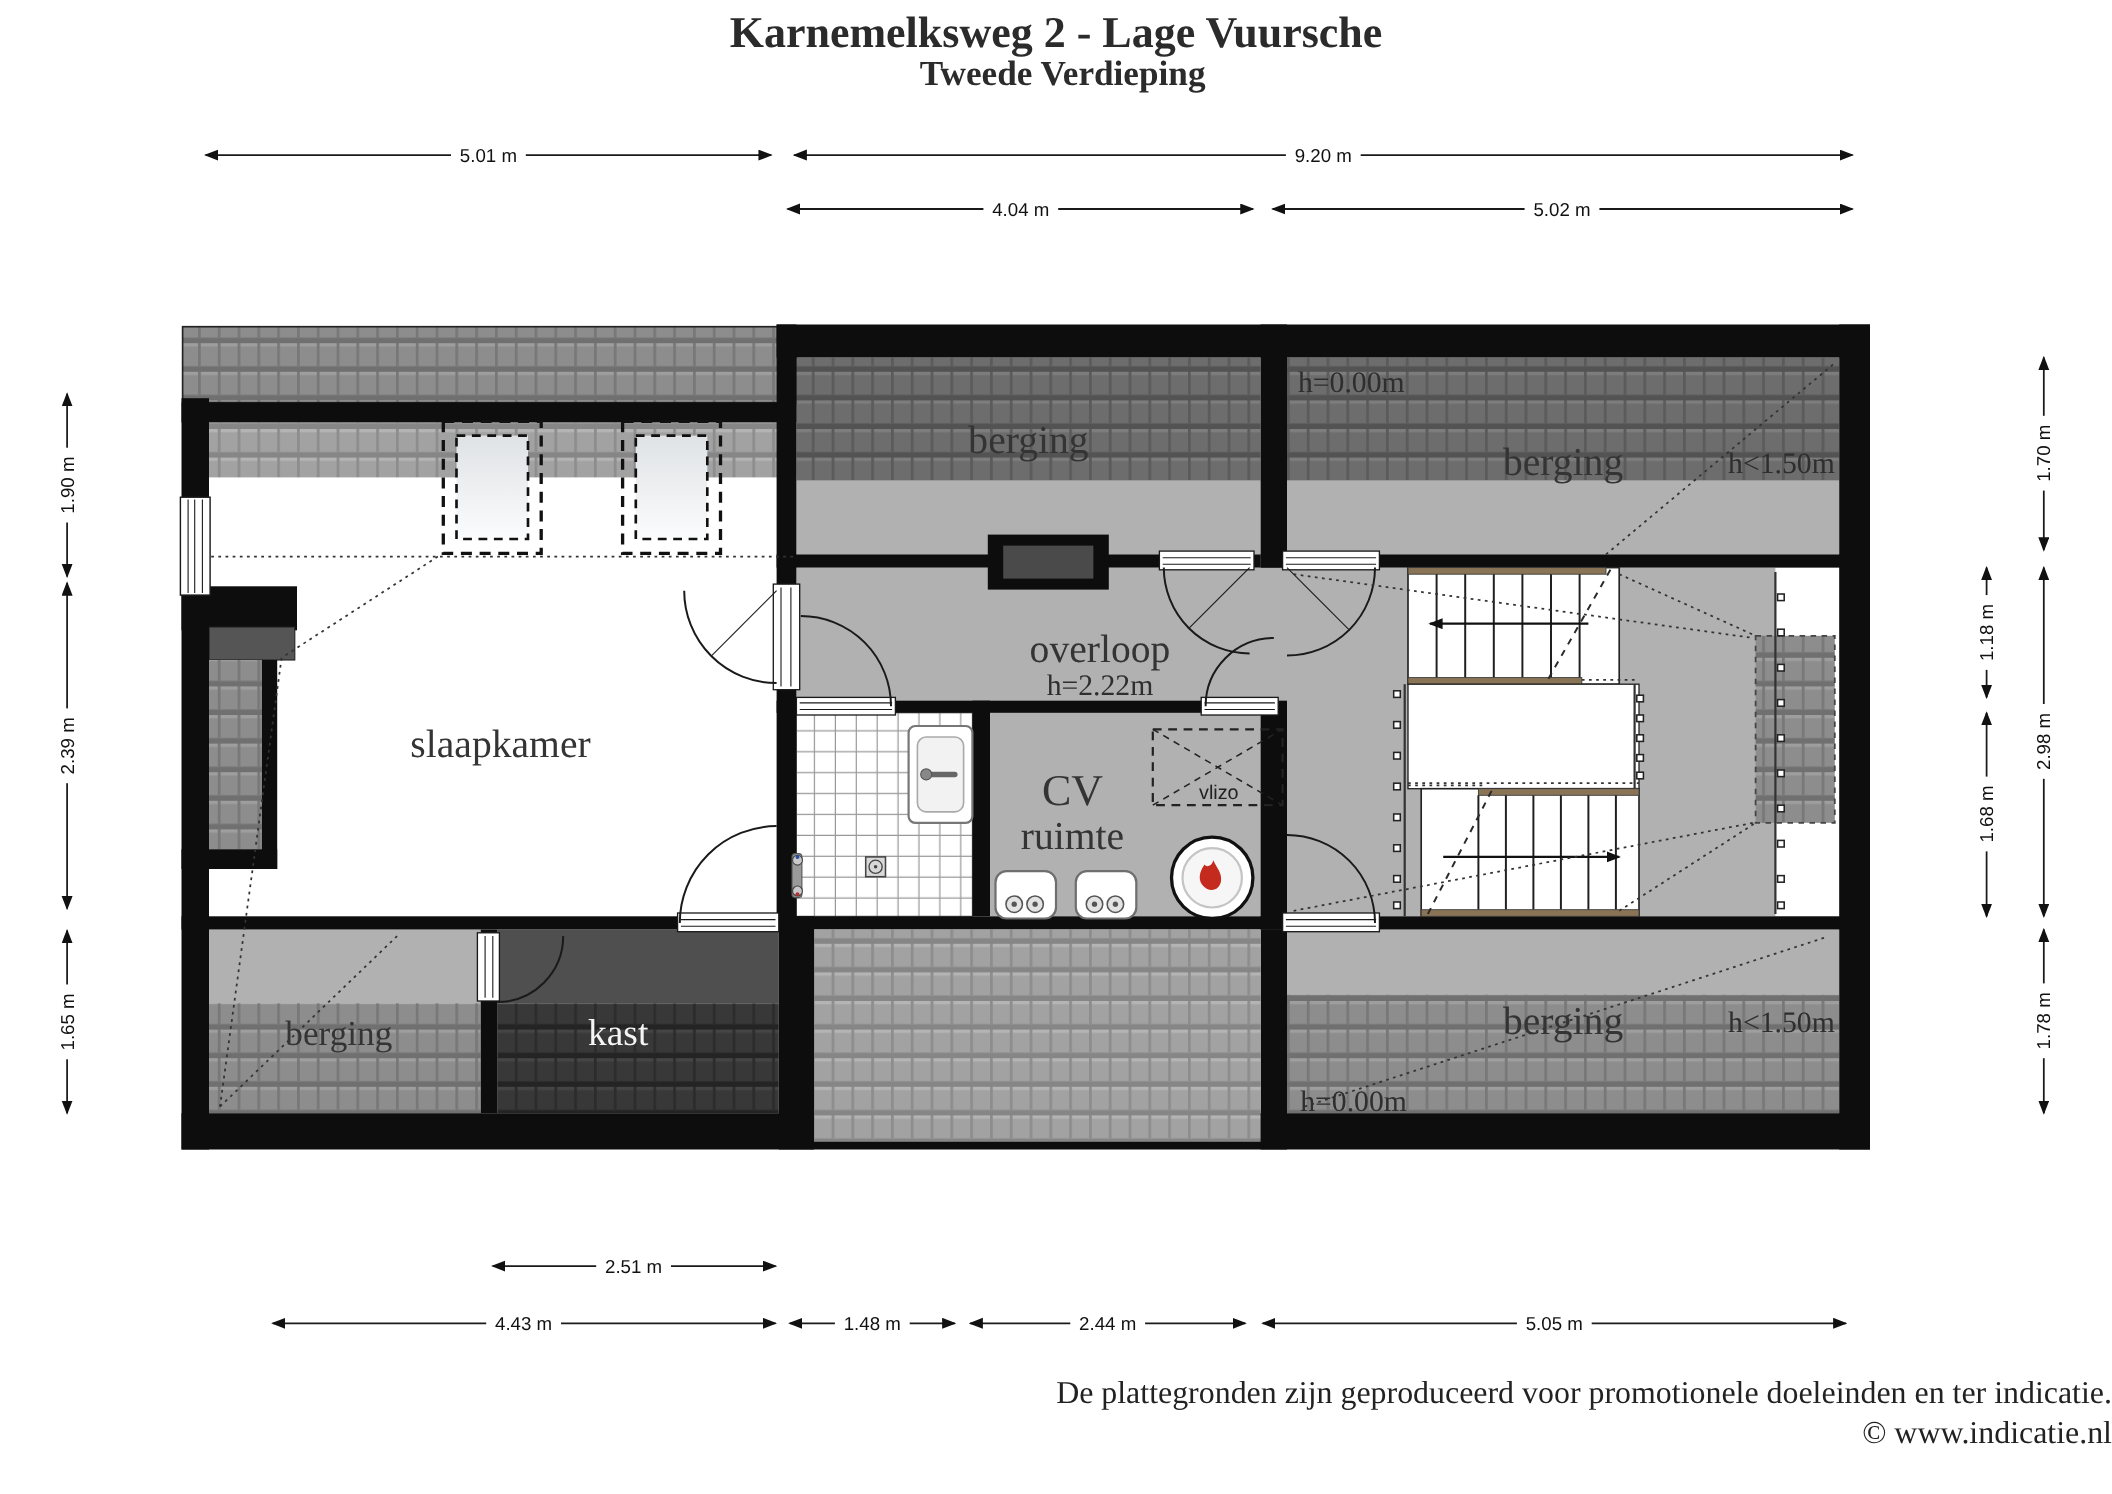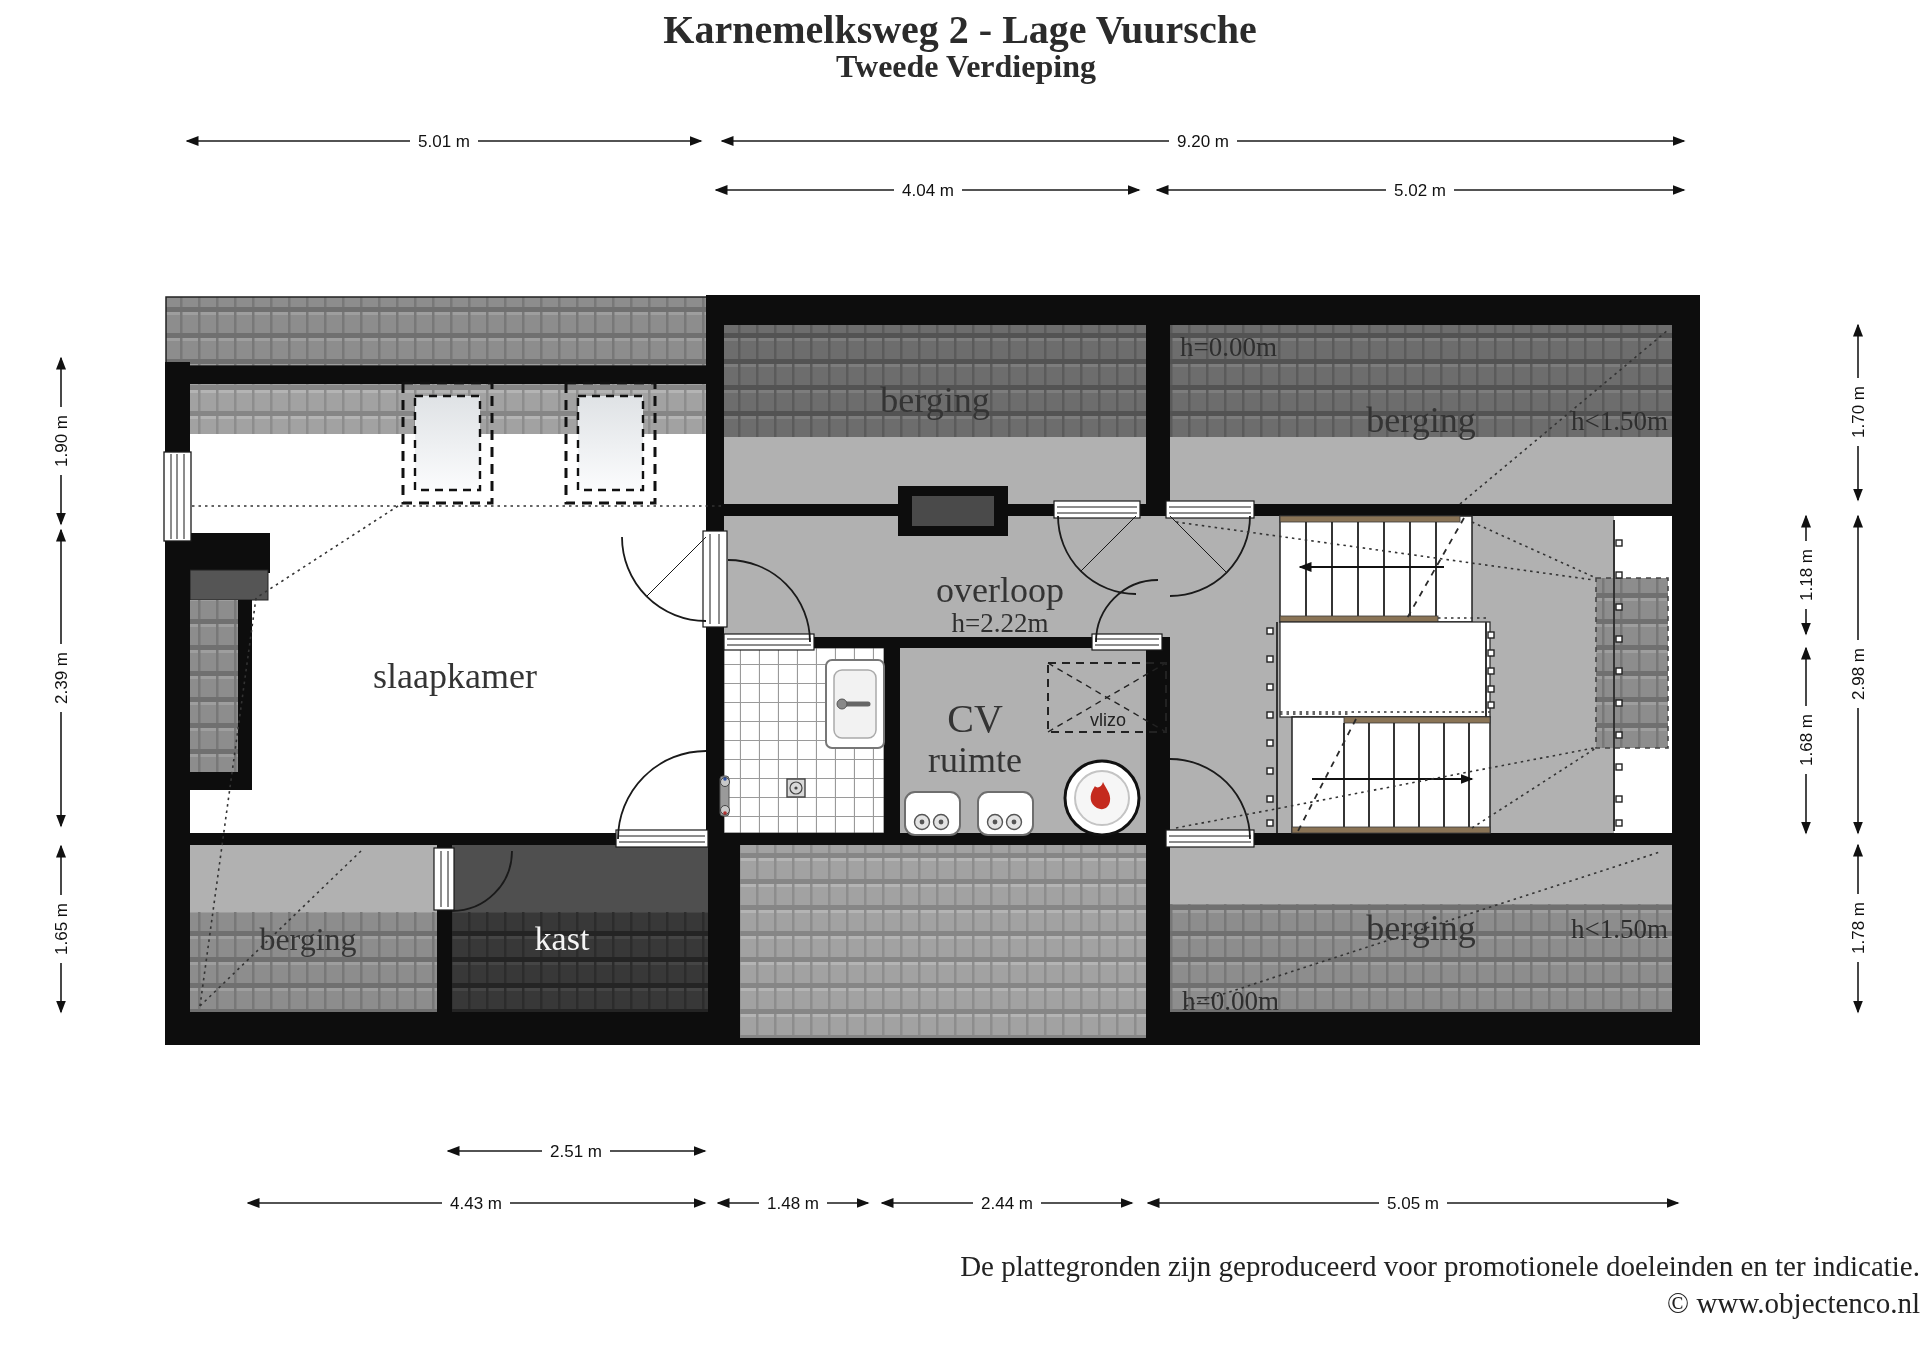--- a/index.html
+++ b/index.html
@@ -482,14 +482,14 @@
       <g transform="rotate(-90 1806 740)">
         <rect x="1772" y="730" width="68" height="20" fill="#fff"></rect>
         <text x="1806" y="746" text-anchor="middle" class="dimtext">1.68 m</text>
       </g>
     </g>
   </g>
 </svg>
 
 <div class="footer-block">
   <div>De plattegronden zijn geproduceerd voor promotionele doeleinden en ter indicatie.</div>
-  <div>© www.objectenco.nl</div>
+  <div>© www.indicatie.nl</div>
 </div>
 
 </body></html>

